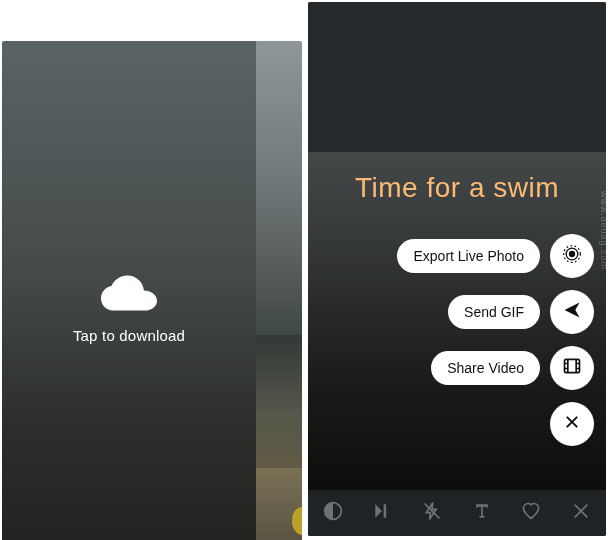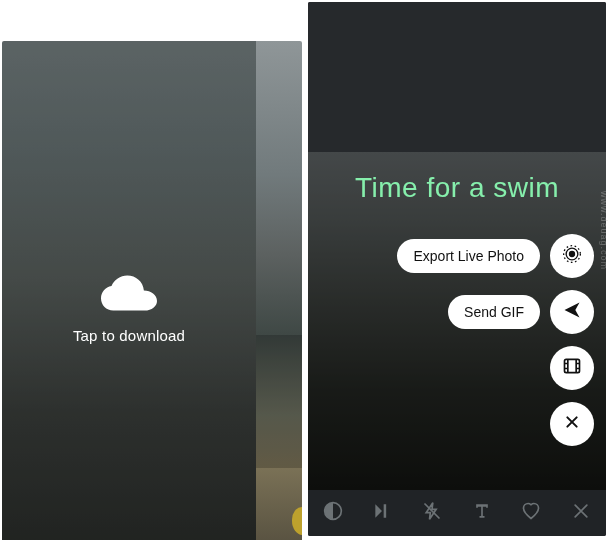--- a/index.html
+++ b/index.html
@@ -117,21 +117,21 @@
   .right-photo::before{
     content:"";
     position:absolute;
     inset:0;
     background: rgba(0,0,0,0.45);
   }
   .caption {
     position:absolute;
     top:170px; left:0; right:0;
     text-align:center;
-    color:#86efac;
+    color:#fdba74;
     font-size:28px;
     font-weight:300;
     letter-spacing:0.5px;
     z-index:3;
   }
 
   .actions {
     position:absolute;
     top:232px; right:12px;
     z-index:4;
@@ -269,20 +269,21 @@
         <div class="pill">Send GIF</div>
         <div class="circle-btn">
           <span>
             <svg viewBox="0 0 24 24" fill="#111">
                 <path d="M3 12l18-9-5 9 5 9z"></path>
               </svg>
           </span>
         </div>
       </div>
       <div class="action-row">
+        <div class="pill">Share Video</div>
         <div class="circle-btn">
           <span>
             <svg viewBox="0 0 24 24" fill="none" stroke="#111" stroke-width="2">
                 <rect x="3" y="4" width="18" height="16" rx="2"></rect>
                 <path d="M7 4v16M17 4v16M3 9h4M3 15h4M17 9h4M17 15h4"></path>
               </svg>
           </span>
         </div>
       </div>
       <div class="action-row">

